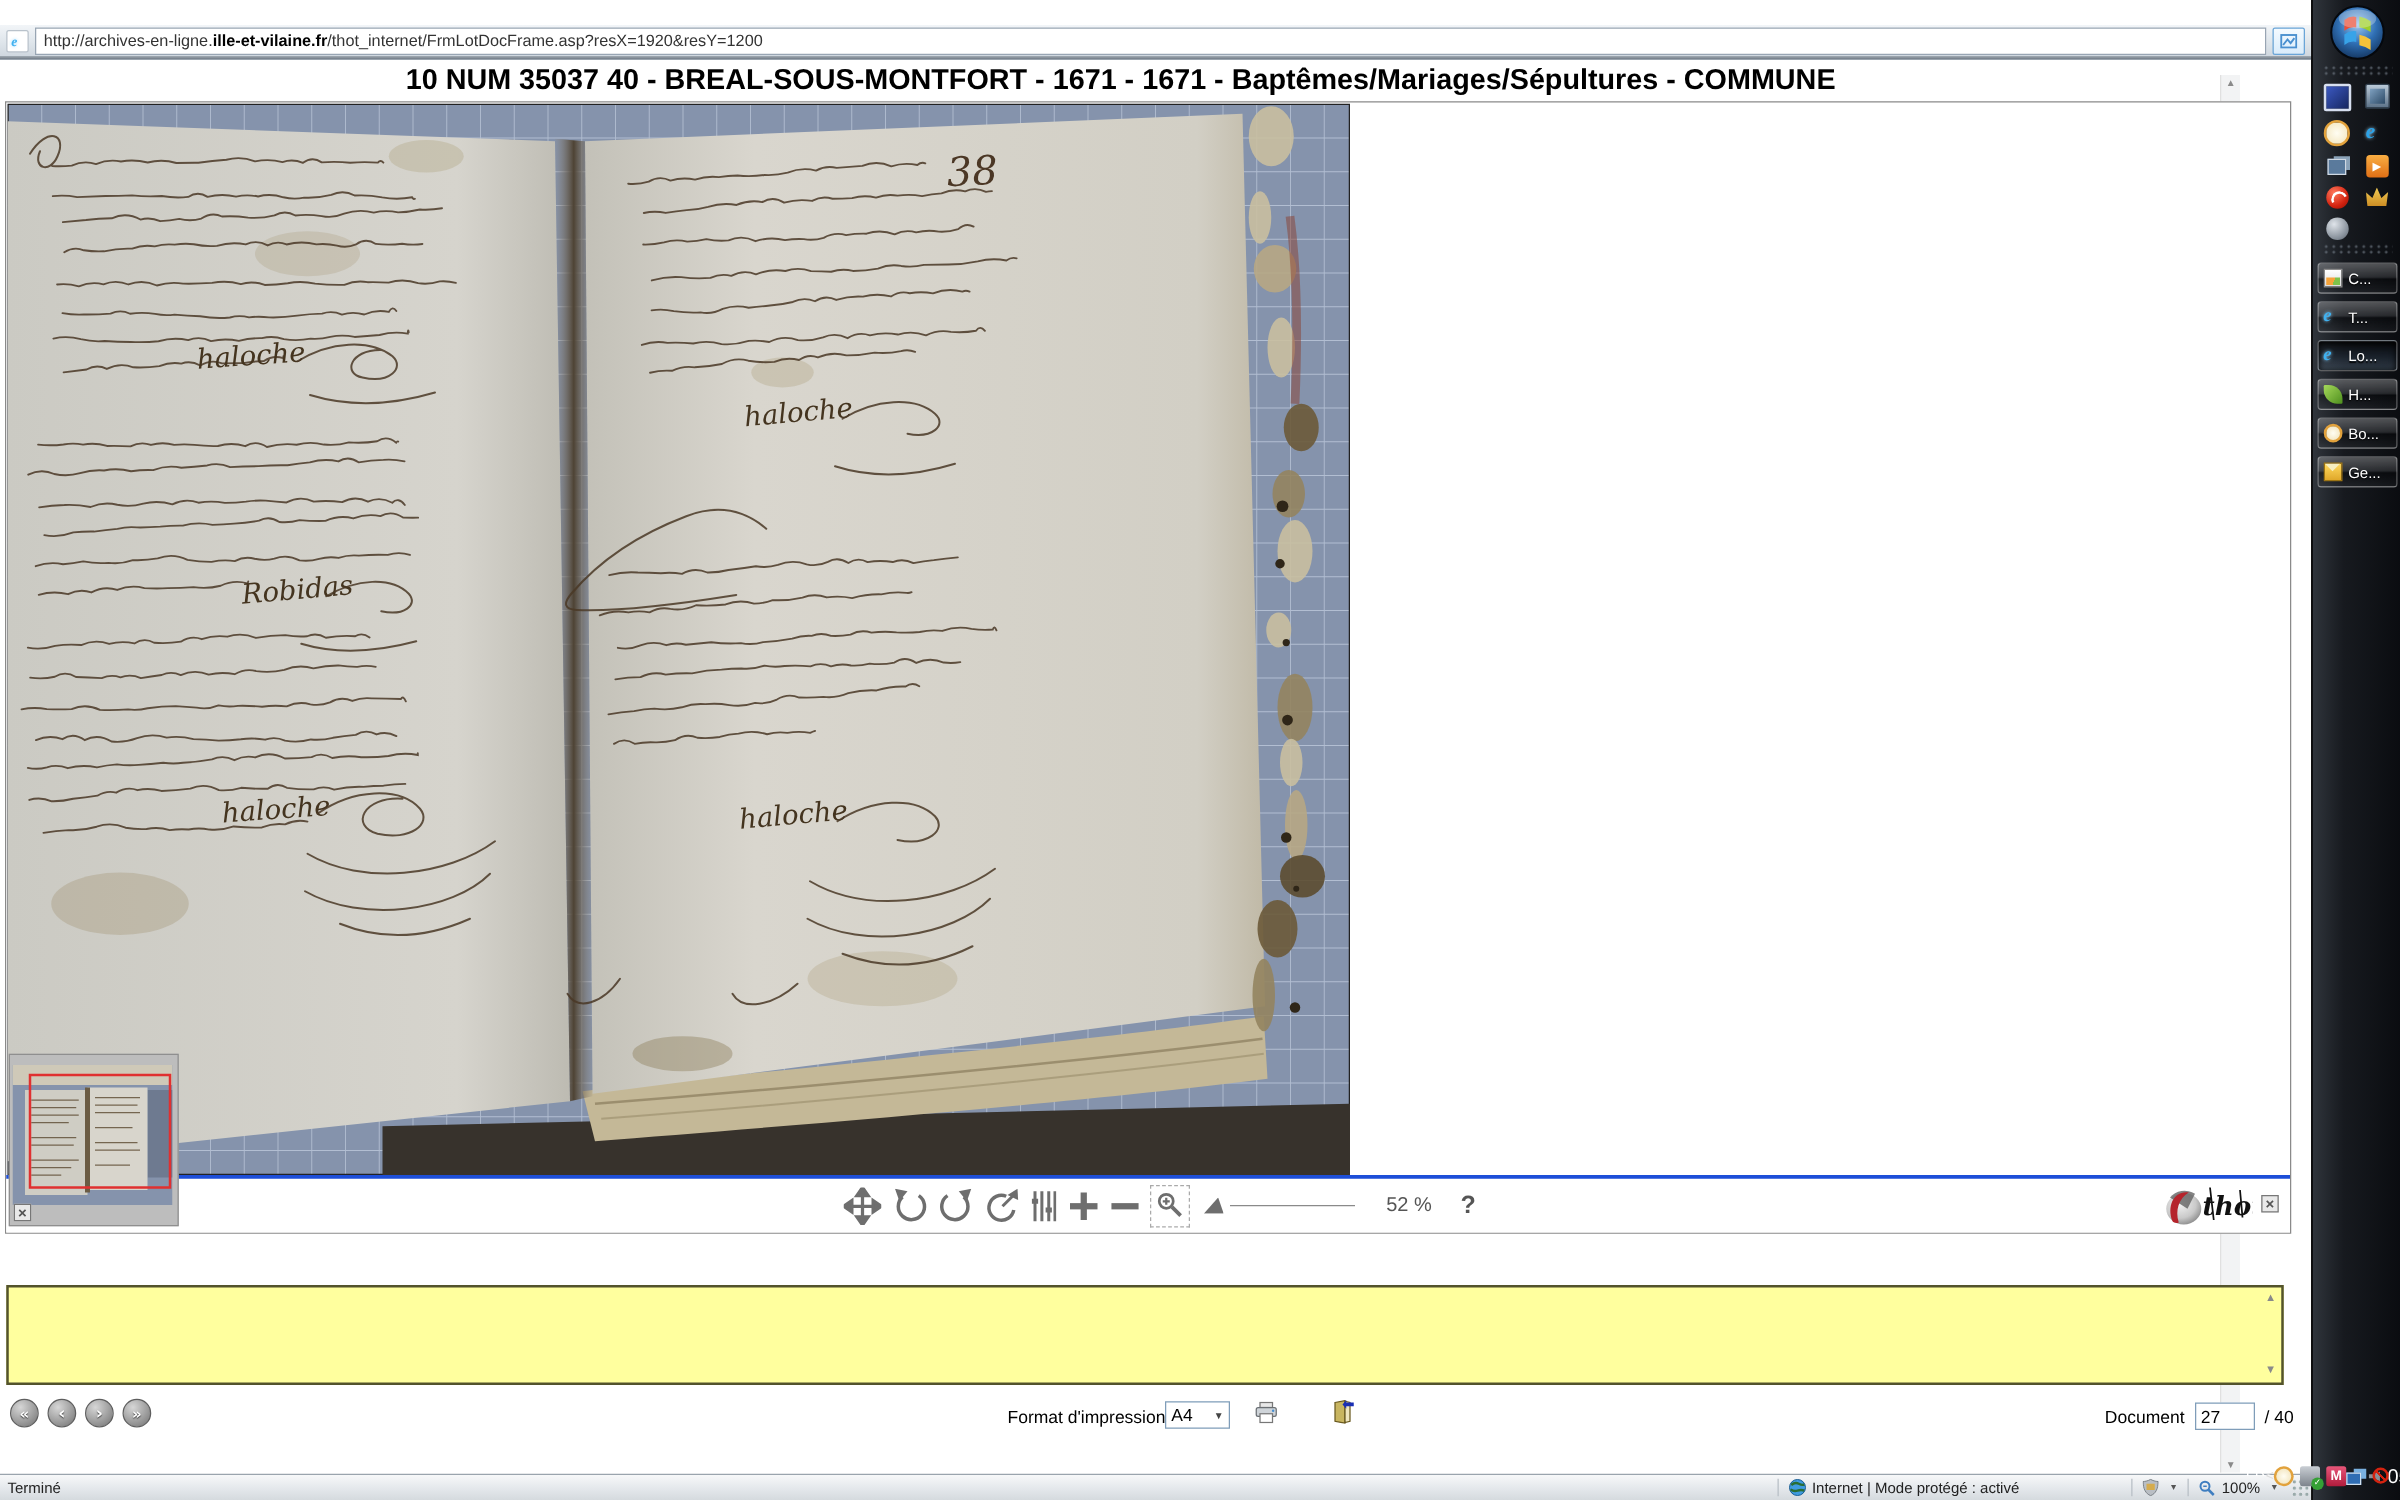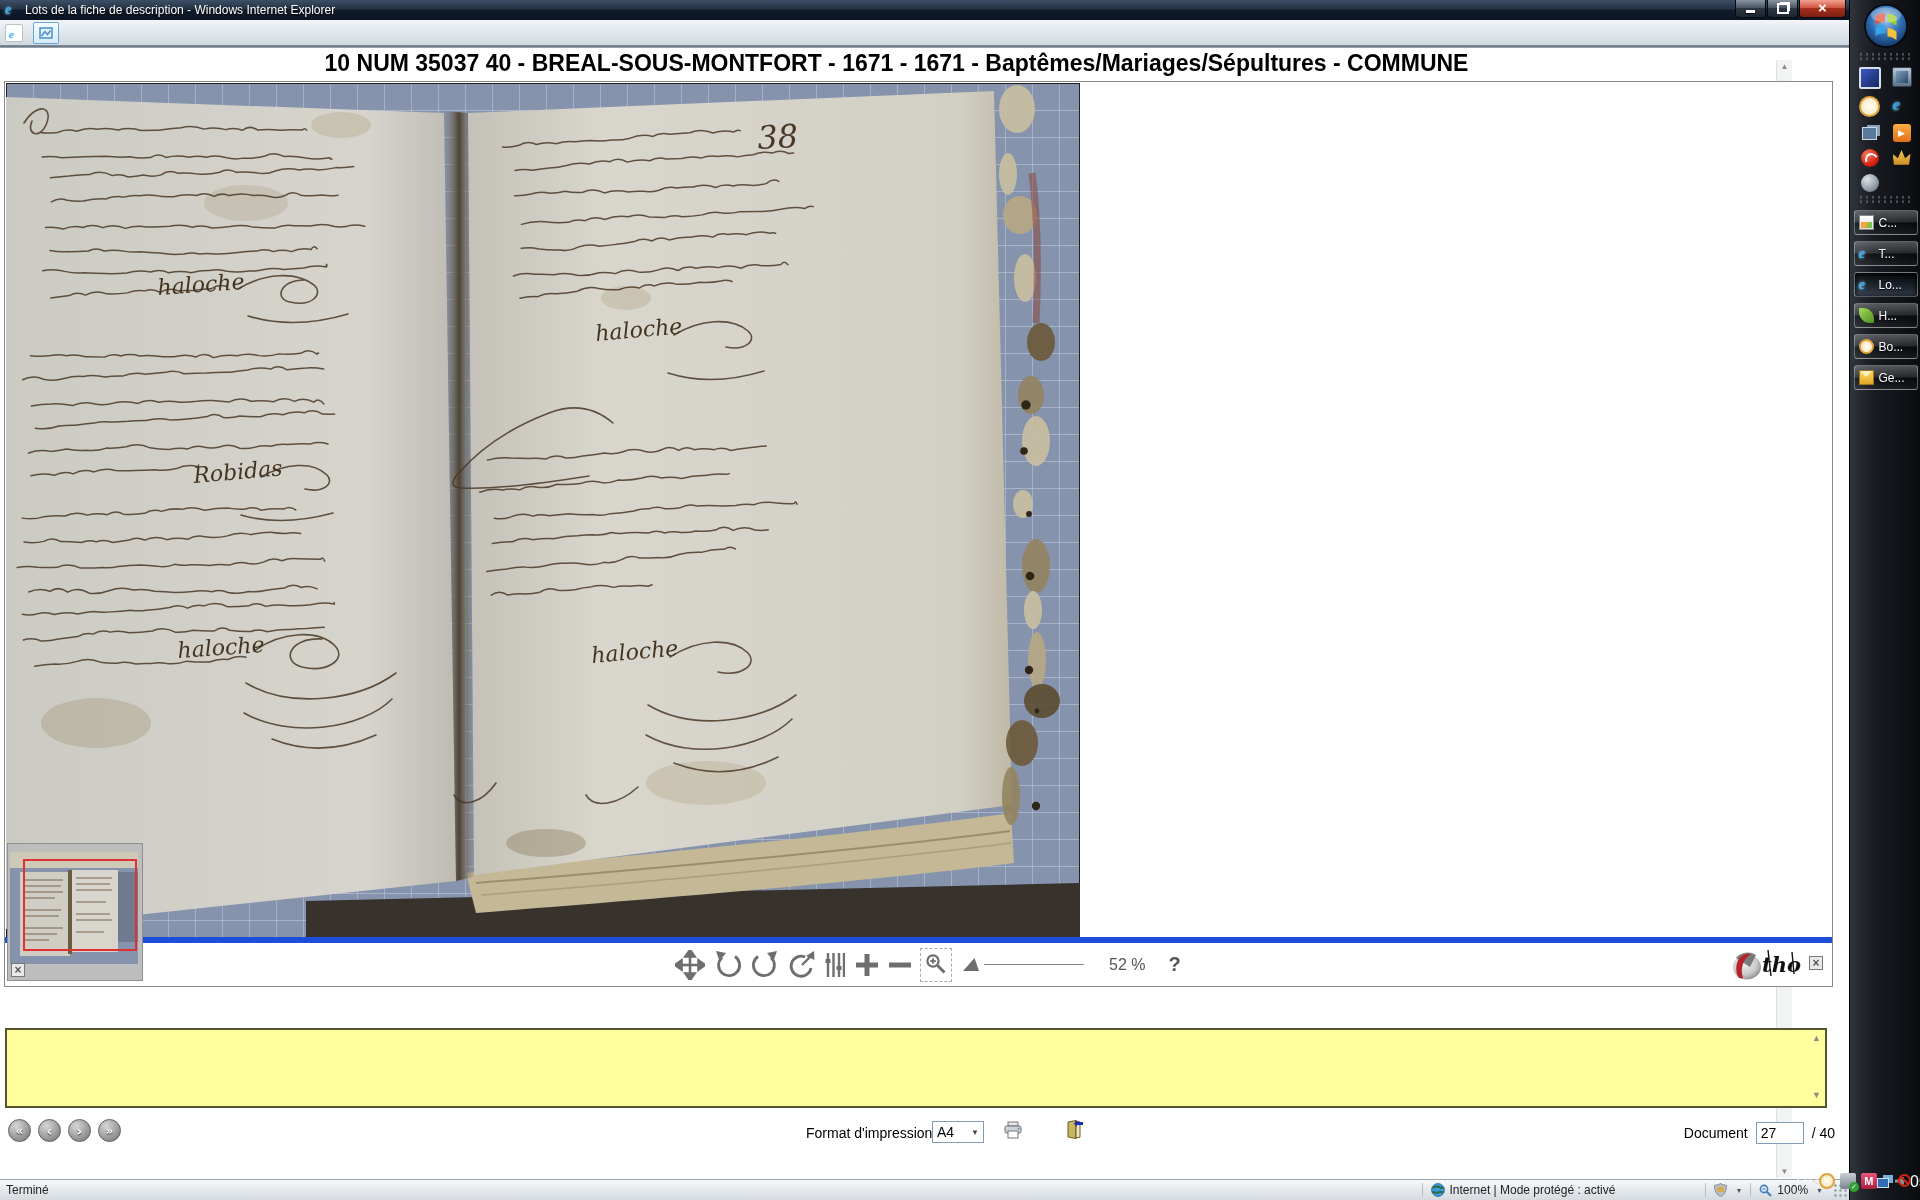--- a/index.html
+++ b/index.html
@@ -42,21 +42,21 @@
   .v-scroll .a{position:absolute;left:0;width:100%;text-align:center;font-size:8px;color:#8a8a8a}
   .viewer-frame{position:absolute;left:4px;top:33px;width:1827px;height:904px;border:1px solid #8a8a8a;background:#fff}
   .manuscript{position:absolute;left:1px;top:1px;width:1074px;height:857px;display:block}
   .thumb-panel{position:absolute;left:2px;top:761px;width:134px;height:136px;background:#bdbdbd;
      border:1px solid #8f8f8f;z-index:6}
   .thumb-img{position:absolute;left:2px;top:8px}
   .xbox{width:14px;height:14px;border:1px solid #777;background:#e9e9e9;color:#555;
      font:bold 10px/12px "Liberation Sans",sans-serif;text-align:center;box-sizing:border-box}
   .xbox::before{content:"×";font-size:12px}
   .thumb-panel .xbox{position:absolute;left:3px;bottom:3px}
-  .toolbar{position:absolute;left:0;right:0;bottom:0;height:43px;background:#fff;border-top:6px solid #1d4ed8}
+  .toolbar{position:absolute;left:0;right:0;bottom:0;height:43px;background:#fff;border-top:3px solid #1d4ed8}
   .tools{position:absolute;left:670px;top:0;height:100%;display:flex;align-items:center;gap:9px;color:#6e6e6e}
   .tools svg{display:block}
   .dashbox{border:1px dashed #aaa;padding:4px 4px 6px 4px}
   .tri{width:16px;height:13px;background:#6e6e6e;clip-path:polygon(0 100%,100% 100%,72% 0);margin-left:2px}
   .track{width:100px;height:1px;background:#8a8a8a;margin-left:-4px}
   .zoom-pct{font-size:16px;color:#555;margin-left:16px;white-space:nowrap}
   .help{font-size:20px;font-weight:bold;color:#555;margin-left:14px}
   .viewer-logo{position:absolute;right:30px;top:3px}
   .toolbar .xbox{position:absolute;right:9px;top:13px}
   .comment-label{position:absolute;top:948px;left:0;width:1830px;text-align:center;
@@ -150,40 +150,30 @@
   .tr-mute::after{content:"";position:absolute;right:-1px;top:1px;width:9px;height:9px;border:2px solid #d42310;
      border-radius:50%;background:linear-gradient(45deg,transparent 42%,#d42310 42% 58%,transparent 58%)}
   .tray .clock-txt{font-size:16px;margin-bottom:6px}
   .tray .day-txt{font-size:13px;margin-bottom:4px}
 </style>
 </head>
 <body>
 
 <div class="browser">
 
-  <div class="titlebar">
-    <span class="ie-e"></span>
-    <span class="t-text">Lots de la fiche de description - Windows Internet Explorer</span>
-    <div class="win-btns">
-      <div class="win-btn">
-          <span class="glyph-min"></span>
-        </div>
-      <div class="win-btn">
-          <span class="glyph-restore"></span>
-        </div>
-      <div class="win-btn close">
-          <span class="glyph-close"></span>
-        </div>
-    </div>
-  </div>
 
   <div class="addressbar">
     <span class="addr-page-ico">
         <span class="ie-e" style="margin:0;width:10px;height:12px;font-size:11px"></span>
       </span>
+    <div class="url-field">
+      <span>http://archives-en-ligne.</span>
+        <b>ille-et-vilaine.fr</b>
+        <span>/thot_internet/FrmLotDocFrame.asp?resX=1920&amp;resY=1200</span>
+    </div>
     <div class="go-btn">
       <svg width="14" height="12" viewBox="0 0 14 12">
         <rect x="1" y="1" width="12" height="10" fill="none" stroke="#4a90d0" stroke-width="1.5"></rect>
         <polyline points="2.5,9 6,4.5 8.5,7.5 11.5,3.5" fill="none" stroke="#4a90d0" stroke-width="1.5"></polyline>
       </svg>
     </div>
   </div>
   <div class="addr-strip"></div>
 
   <div class="content">

